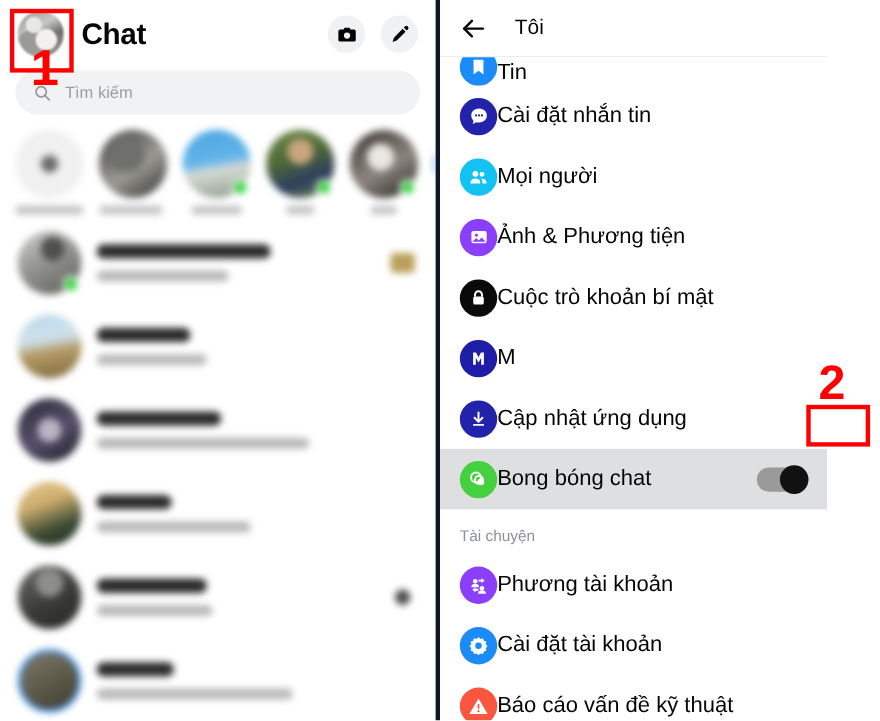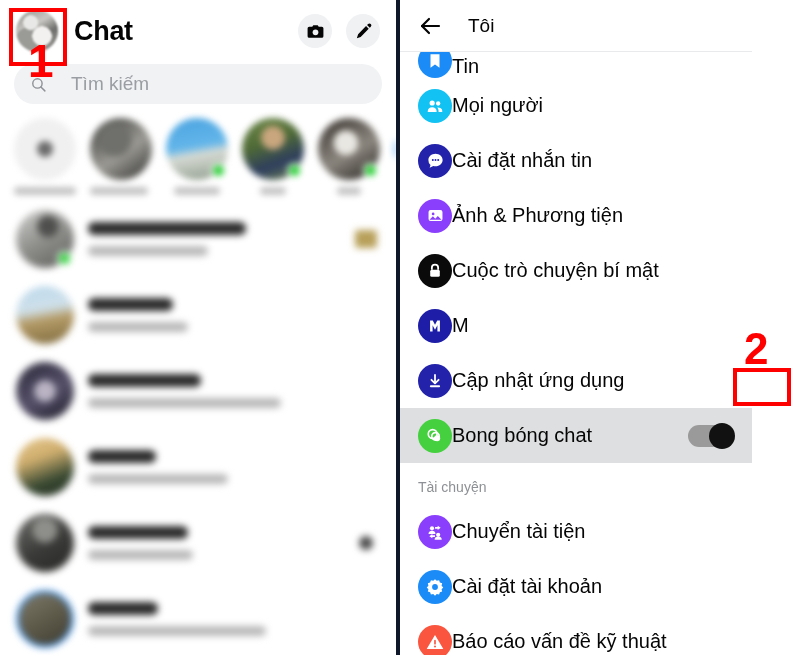--- a/index.html
+++ b/index.html
@@ -78,23 +78,23 @@
   .search-bar {
     height: 40px;
     border-radius: 20px;
     background: #f1f2f4;
     display: flex;
     align-items: center;
     padding: 0 16px;
     box-sizing: border-box;
   }
   .search-placeholder {
-    font-size: 19px;
+    font-size: 15px;
     color: #9a9da2;
-    margin-left: 24px;
+    margin-left: 12px;
   }
 
   
   .stories {
     display: flex;
     gap: 14px;
     padding: 14px 12px 6px 14px;
     filter: blur(3.4px);
     overflow: hidden;
   }
@@ -377,62 +377,62 @@
       <div class="menu-row clipped">
         <div class="m-icon" style="background:#1b8cf7;">
           <svg width="18" height="18" viewBox="0 0 24 24">
               <path fill="#fff" d="M6 3h12v18l-6-4.5L6 21V3z"></path>
             </svg>
         </div>
         <div class="m-label">Tin</div>
       </div>
 
       <div class="menu-row">
+        <div class="m-icon" style="background:#2222aa;">
+          <svg width="19" height="19" viewBox="0 0 24 24">
+            <path fill="#fff" d="M12 3.4c5 0 9 3.6 9 8s-4 8-9 8a10.6 10.6 0 0 1-2.8-.37L4.6 21l1.1-3.4A7.6 7.6 0 0 1 3 11.4c0-4.4 4-8 9-8z"></path>
+            <circle cx="8.6" cy="11.3" r="1.25" fill="#2222aa"></circle>
+            <circle cx="12" cy="11.3" r="1.25" fill="#2222aa"></circle>
+            <circle cx="15.4" cy="11.3" r="1.25" fill="#2222aa"></circle>
+          </svg>
+        </div>
+        <div class="m-label">Cài đặt nhắn tin</div>
+      </div>
+
+      <div class="menu-row">
         <div class="m-icon" style="background:#12c2f3;">
           <svg width="20" height="20" viewBox="0 0 24 24">
             <circle cx="8.6" cy="8.4" r="3.1" fill="#fff"></circle>
             <circle cx="15.8" cy="9" r="2.6" fill="#fff"></circle>
             <path fill="#fff" d="M3.3 18c0-2.9 2.4-4.5 5.3-4.5s5.3 1.6 5.3 4.5v1.1H3.3V18z"></path>
             <path fill="#fff" d="M15.4 13.7c2.5 0 5.3 1.2 5.3 3.9v1.5h-4.4V18c0-1.8-.6-3.2-1.6-4.2l.7-.1z"></path>
           </svg>
         </div>
         <div class="m-label">Mọi người</div>
       </div>
 
       <div class="menu-row">
-        <div class="m-icon" style="background:#2222aa;">
-          <svg width="19" height="19" viewBox="0 0 24 24">
-            <path fill="#fff" d="M12 3.4c5 0 9 3.6 9 8s-4 8-9 8a10.6 10.6 0 0 1-2.8-.37L4.6 21l1.1-3.4A7.6 7.6 0 0 1 3 11.4c0-4.4 4-8 9-8z"></path>
-            <circle cx="8.6" cy="11.3" r="1.25" fill="#2222aa"></circle>
-            <circle cx="12" cy="11.3" r="1.25" fill="#2222aa"></circle>
-            <circle cx="15.4" cy="11.3" r="1.25" fill="#2222aa"></circle>
-          </svg>
-        </div>
-        <div class="m-label">Cài đặt nhắn tin</div>
-      </div>
-
-      <div class="menu-row">
         <div class="m-icon" style="background:#8a3ffc;">
           <svg width="19" height="19" viewBox="0 0 24 24">
             <rect x="3.2" y="5" width="17.6" height="14" rx="2.6" fill="#fff"></rect>
             <circle cx="9" cy="10" r="1.7" fill="#8a3ffc"></circle>
             <path fill="#8a3ffc" d="M4.4 17.4l4.3-4.4 3 3 3.2-3.4 4.7 4.8H4.4z"></path>
           </svg>
         </div>
         <div class="m-label">Ảnh &amp; Phương tiện</div>
       </div>
 
       <div class="menu-row">
         <div class="m-icon" style="background:#0a0a0a;">
           <svg width="18" height="18" viewBox="0 0 24 24">
             <path d="M7.8 10.4V7.8a4.2 4.2 0 1 1 8.4 0v2.6" fill="none" stroke="#fff" stroke-width="2.4"></path>
             <rect x="5.6" y="10.2" width="12.8" height="9.6" rx="2" fill="#fff"></rect>
           </svg>
         </div>
-        <div class="m-label">Cuộc trò chuyện bí mật</div>
+        <div class="m-label">Cuộc trò khoản bí mật</div>
       </div>
 
       <div class="menu-row">
         <div class="m-icon" style="background:#1d1da8;">
           <svg width="20" height="20" viewBox="0 0 24 24">
             <path fill="#fff" d="M6.1 5.4h3.2l2.7 5.1 2.7-5.1h3.2v13.2h-3V11l-2.9 5.4L9.1 11v7.6h-3V5.4z"></path>
           </svg>
         </div>
         <div class="m-label">M</div>
       </div>
@@ -470,21 +470,21 @@
         <div class="m-icon" style="background:#8a3ffc;">
           <svg width="20" height="20" viewBox="0 0 24 24">
             <circle cx="8.4" cy="7.6" r="2.5" fill="#fff"></circle>
             <circle cx="15.8" cy="15.4" r="2.5" fill="#fff"></circle>
             <path fill="#fff" d="M4.3 13.4c0-1.9 1.9-3 4.1-3s4.1 1.1 4.1 3v.9H4.3v-.9z"></path>
             <path fill="#fff" d="M11.6 20.4c0-1.9 1.9-3 4.2-3s4.2 1.1 4.2 3v.9h-8.4v-.9z"></path>
             <path fill="#fff" d="M15.2 4.4l3.6 2.6-3.6 2.6V8H12V6h3.2V4.4z"></path>
             <path fill="#fff" d="M8.8 19.6L5.2 17l3.6-2.6V16H12v2H8.8v1.6z"></path>
           </svg>
         </div>
-        <div class="m-label">Chuyển tài tiện</div>
+        <div class="m-label">Phương tài khoản</div>
       </div>
 
       <div class="menu-row">
         <div class="m-icon" style="background:#1b8cf7;">
           <svg width="20" height="20" viewBox="0 0 24 24">
             <path fill="#fff" d="M12 2.6l2.1 2 2.8-.7 1 2.7 2.7 1-.7 2.8 2 2.1-2 2.1.7 2.8-2.7 1-1 2.7-2.8-.7-2.1 2-2.1-2-2.8.7-1-2.7-2.7-1 .7-2.8-2-2.1 2-2.1-.7-2.8 2.7-1 1-2.7 2.8.7 2.1-2z"></path>
             <circle cx="12" cy="12" r="3.5" fill="#1b8cf7"></circle>
           </svg>
         </div>
         <div class="m-label">Cài đặt tài khoản</div>

